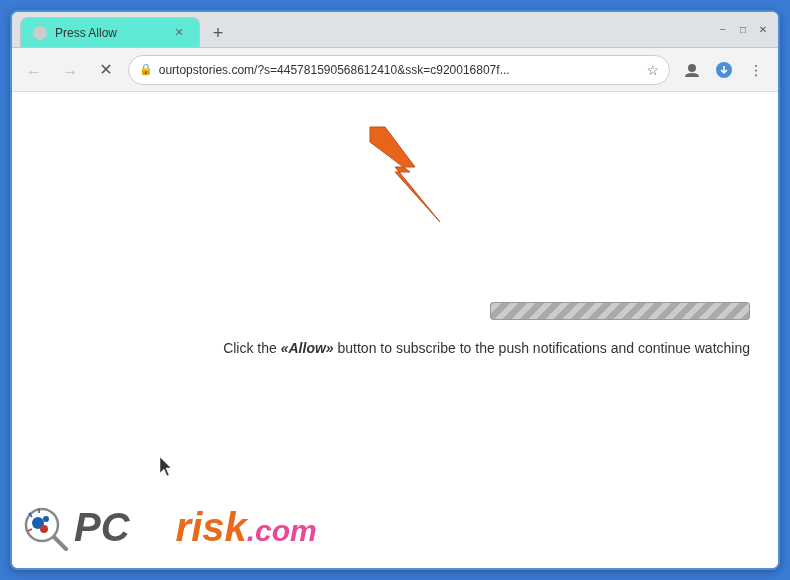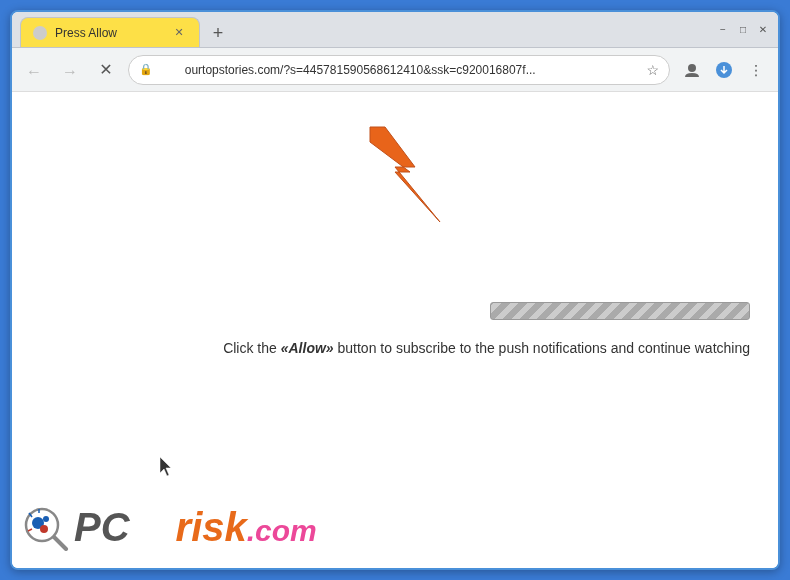--- a/index.html
+++ b/index.html
@@ -38,21 +38,21 @@
     }
 
     .tab-area {
       display: flex;
       align-items: flex-end;
       flex: 1;
       height: 100%;
     }
 
     .tab-active {
-      background: #fde047;
+      background: #5eead4;
       border-radius: 8px 8px 0 0;
       padding: 0 12px;
       height: 30px;
       display: flex;
       align-items: center;
       gap: 8px;
       font-size: 12px;
       color: #333;
       border: 1px solid #c0c4cc;
       border-bottom: none;
@@ -166,21 +166,20 @@
       color: #555;
     }
 
     .url-text {
       flex: 1;
       color: #333;
       font-size: 12px;
       overflow: hidden;
       text-overflow: ellipsis;
       white-space: nowrap;
-      margin-left: 26px;
     }
 
     .star-icon {
       font-size: 14px;
       color: #666;
       cursor: pointer;
     }
 
     .toolbar-icons {
       display: flex;

